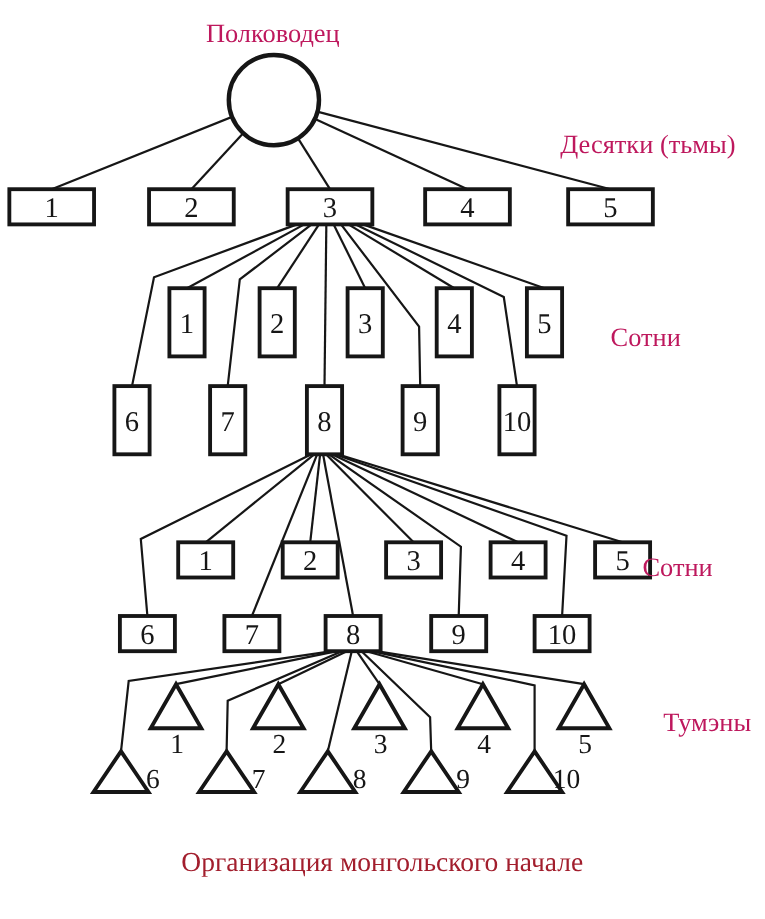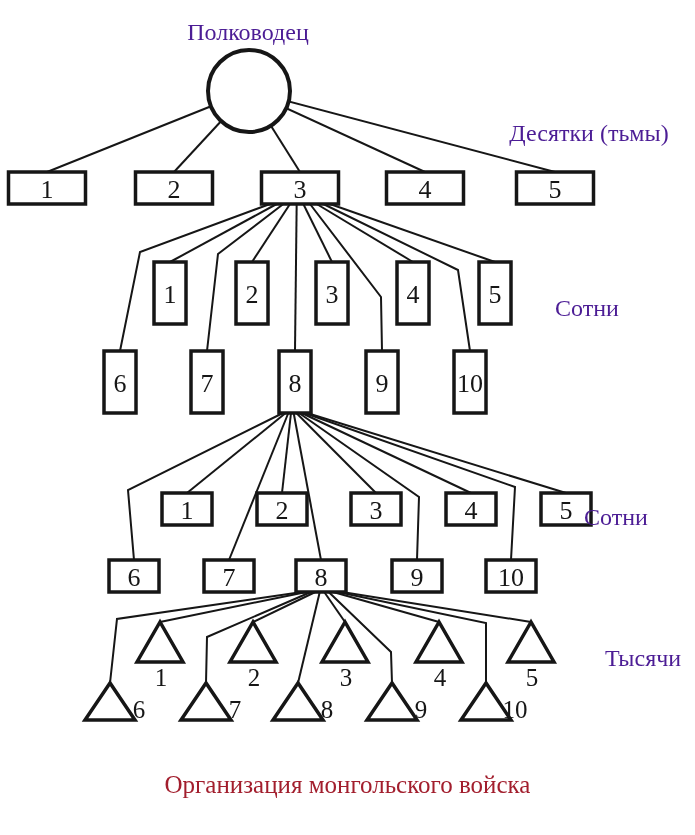--- a/index.html
+++ b/index.html
@@ -11,21 +11,21 @@
     font-family: "Liberation Serif", "DejaVu Serif", serif;
     color: #161616;
     overflow: hidden;
   }
   svg.chart { position: absolute; left: 0; top: 0; }
   .abs-label {
     position: absolute;
     transform: translate(-50%, -50%);
     font-size: 24px;
     white-space: nowrap;
-    color: #4c1d95;
+    color: #be185d;
   }
   .commander-title { font-size: 24px; }
   .caption {
     position: absolute;
     left: 0;
     top: 770px;
     width: 695px;
     text-align: center;
     font-size: 25px;
     line-height: 30px;
@@ -149,19 +149,19 @@
       <text x="327" y="709" text-anchor="middle" dominant-baseline="central" class="unit-number tri-number">8</text>
       <polygon points="392,683 367,720 417,720" fill="#ffffff" stroke="#161616" stroke-width="3.5" stroke-linejoin="miter"></polygon>
       <text x="421" y="709" text-anchor="middle" dominant-baseline="central" class="unit-number tri-number">9</text>
       <polygon points="486,683 461,720 511,720" fill="#ffffff" stroke="#161616" stroke-width="3.5" stroke-linejoin="miter"></polygon>
       <text x="515" y="709" text-anchor="middle" dominant-baseline="central" class="unit-number tri-number">10</text>
     </svg>
 
   <div class="abs-label" style="left:589px; top:133px;">Десятки (тьмы)</div>
   <div class="abs-label" style="left:587px; top:308px;">Сотни</div>
   <div class="abs-label" style="left:616px; top:517px;">Сотни</div>
-  <div class="abs-label" style="left:643px; top:658px;">Тысячи</div>
+  <div class="abs-label" style="left:643px; top:658px;">Тумэны</div>
 
   <div class="caption" style="color: rgb(162, 30, 45);">
-    <div>Организация монгольского войска</div>
+    <div>Организация монгольского начале</div>
   </div>
 
 </div>
 
 </body></html>

